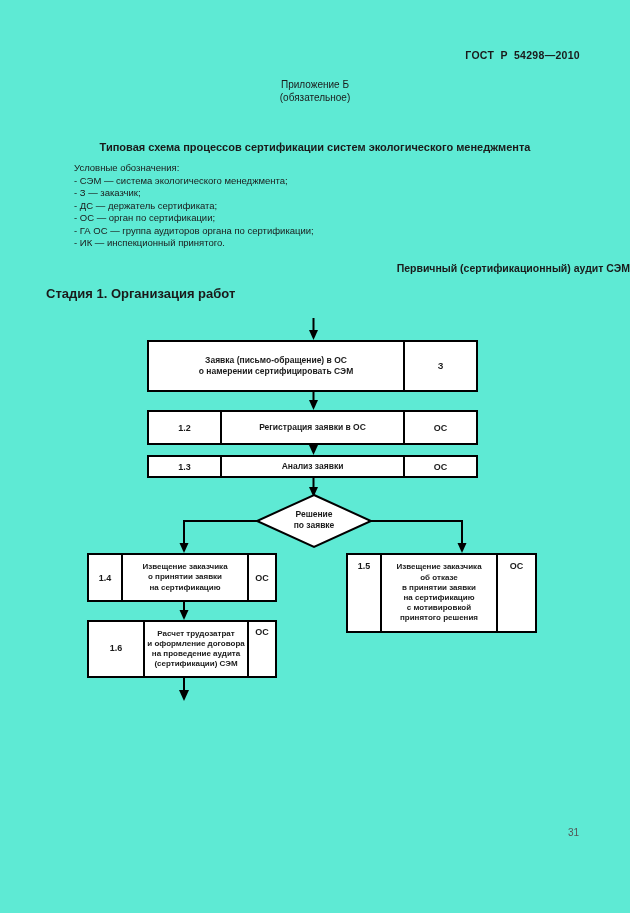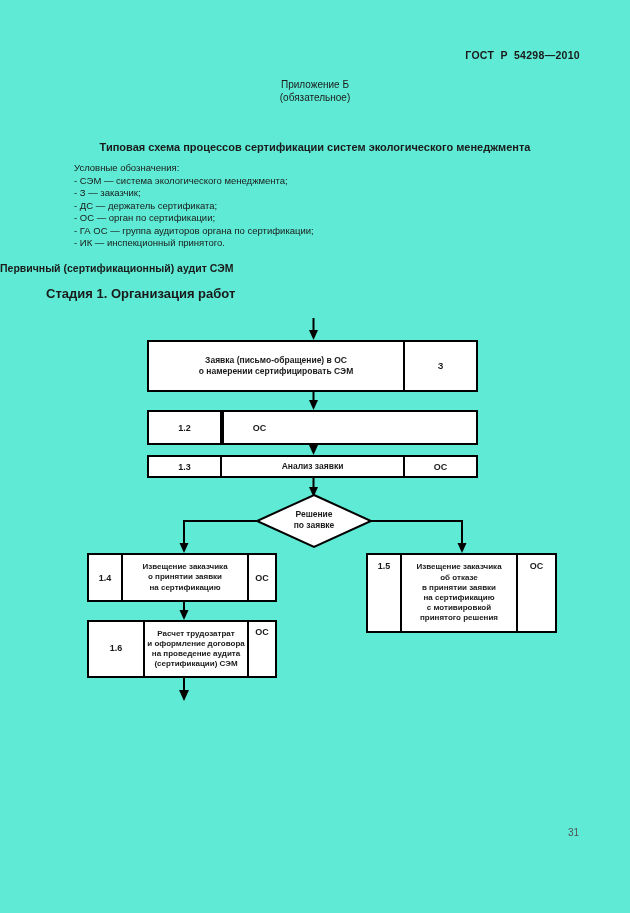--- a/index.html
+++ b/index.html
@@ -45,21 +45,21 @@
   .legend {
     top: 162px;
     left: 74px;
     font-size: 9.5px;
     line-height: 12.5px;
   }
   .audit-title {
     top: 262px;
     left: 0;
     width: 100%;
-    text-align: left;
+    text-align: right;
     font-size: 10.5px;
     font-weight: bold;
   }
   .stage-title {
     top: 286px;
     left: 46px;
     font-size: 13px;
     font-weight: bold;
   }
   .page-number {
@@ -196,41 +196,42 @@
   </svg>
 
   <div class="fbox" style="left:147px; top:340px; width:331px; height:52px;">
     <div class="cell text">Заявка (письмо-обращение) в ОС
 о намерении сертифицировать СЭМ</div>
     <div class="cell actor" style="width:73px;">З</div>
   </div>
 
   <div class="fbox" style="left:147px; top:410px; width:331px; height:35px;">
     <div class="cell num" style="width:73px;">1.2</div>
+    <div class="cell text">Регистрация заявки в ОС</div>
     <div class="cell actor" style="width:73px;">ОС</div>
   </div>
 
   <div class="fbox" style="left:147px; top:455px; width:331px; height:23px;">
     <div class="cell num" style="width:73px;">1.3</div>
     <div class="cell text">Анализ заявки</div>
     <div class="cell actor" style="width:73px;">ОС</div>
   </div>
 
   <div class="diamond-label">Решение
 по заявке</div>
 
   <div class="fbox" style="left:87px; top:553px; width:190px; height:49px;">
     <div class="cell num" style="width:34px;">1.4</div>
     <div class="cell text" style="font-size:8px;">Извещение заказчика
 о принятии заявки
 на сертификацию</div>
     <div class="cell actor" style="width:28px;">ОС</div>
   </div>
 
-  <div class="fbox" style="left:366px; top:553px; width:191px; height:80px;">
+  <div class="fbox" style="left:346px; top:553px; width:191px; height:80px;">
     <div class="cell num" style="width:34px; align-items:flex-start; padding-top:6px;">1.5</div>
     <div class="cell text" style="font-size:8px;">Извещение заказчика
 об отказе
 в принятии заявки
 на сертификацию
 с мотивировкой
 принятого решения</div>
     <div class="cell actor" style="width:39px; align-items:flex-start; padding-top:6px;">ОС</div>
   </div>
 

